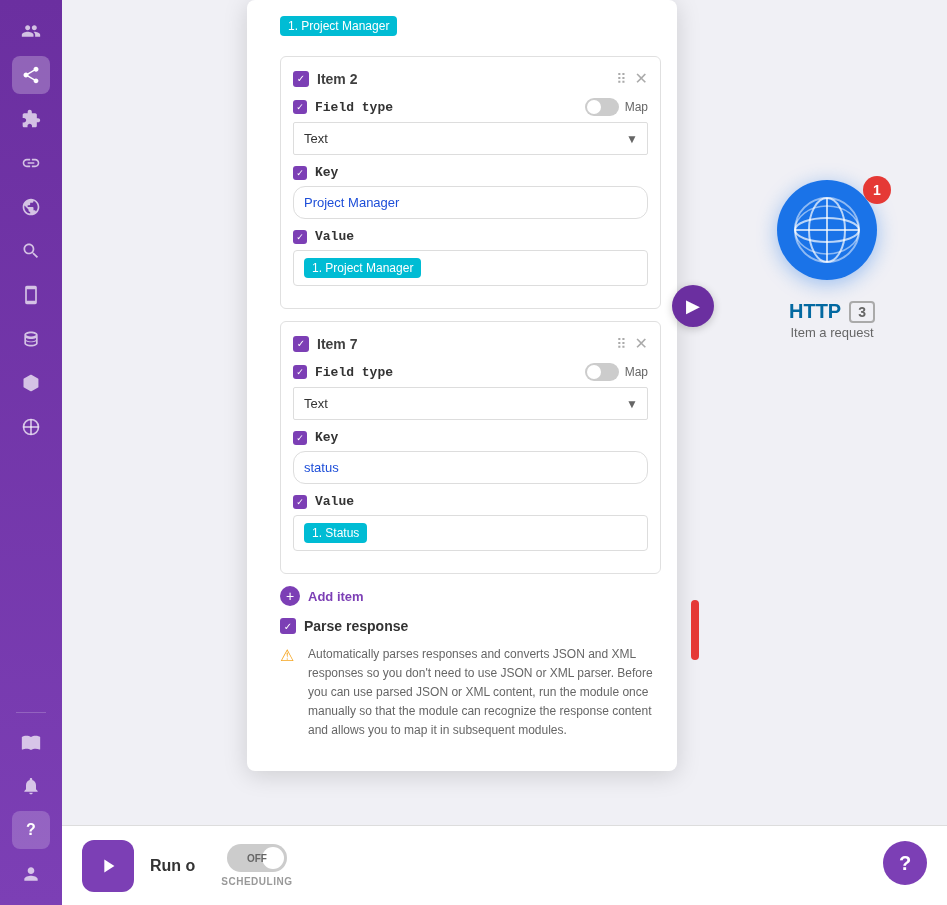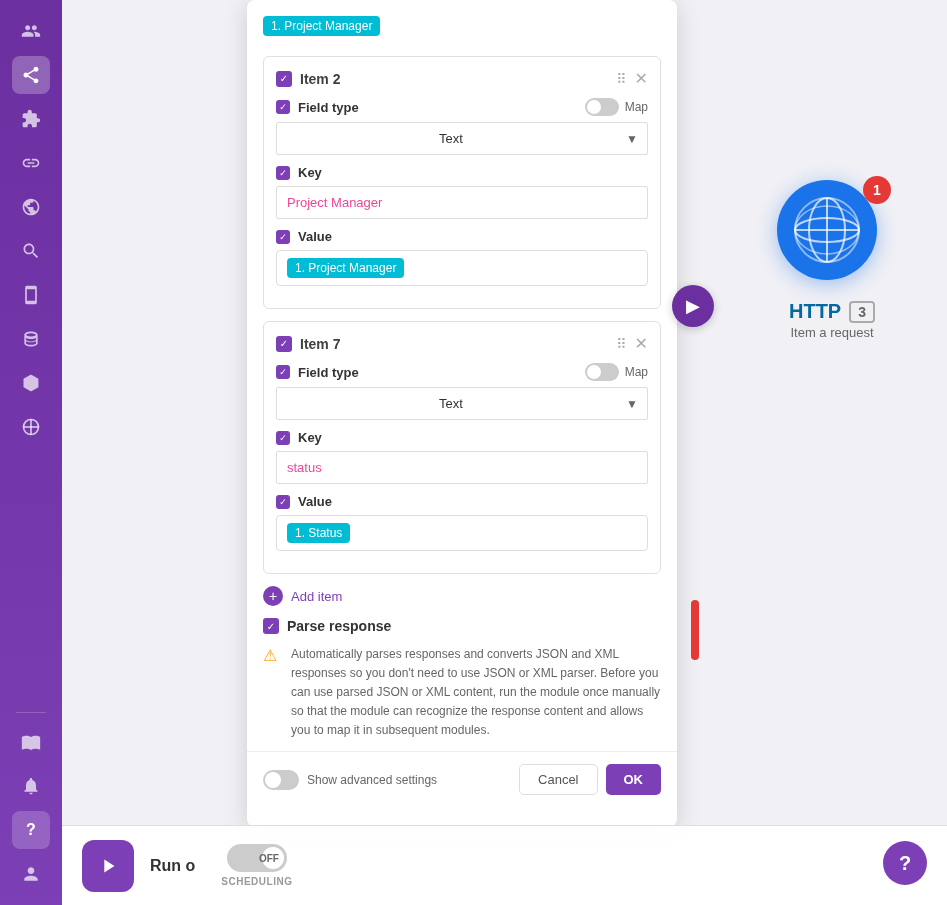--- a/index.html
+++ b/index.html
@@ -48,21 +48,21 @@
       border-radius: 8px;
       box-shadow: 0 4px 24px rgba(0,0,0,0.15);
       overflow-y: auto;
       max-height: 905px;
       position: relative;
       margin-left: 185px;
       margin-top: 0;
     }
 
     .panel-scroll {
-      padding: 0 0 20px 0;
+      padding: 0 0 20px 17px;
     }
 
     
     .item-block {
       border: 1px solid #e0e0e0;
       border-radius: 6px;
       margin: 12px 16px;
       padding: 12px;
       background: #fff;
     }
@@ -108,21 +108,21 @@
     .field-checkbox {
       width: 14px; height: 14px;
       border-radius: 3px;
       background: #7c3fb5;
       border: none;
       display: flex; align-items: center; justify-content: center;
       color: #fff; font-size: 9px;
       flex-shrink: 0;
     }
     .field-label {
-      font-size: 13px; font-weight: 600; color: #333;
+      font-size: 13px; font-weight: 600; color: #333; font-family: Liberation Mono, monospace;
     }
     .map-toggle-group {
       display: flex; align-items: center; gap: 6px;
     }
     .map-toggle {
       width: 34px; height: 18px;
       background: #ccc;
       border-radius: 9px;
       position: relative;
       cursor: pointer;
@@ -145,35 +145,34 @@
     .select-field {
       width: 100%;
       border: 1px solid #ddd;
       border-radius: 2px;
       padding: 8px 32px 8px 10px;
       font-size: 13px;
       color: #333;
       background: #fff;
       appearance: none;
       cursor: pointer;
-      text-align: center;
     }
     .select-arrow {
       position: absolute; right: 10px; top: 50%; transform: translateY(-50%);
       pointer-events: none; color: #666; font-size: 12px;
     }
 
     
     .text-input {
       width: 100%;
       border: 1px solid #ddd;
-      border-radius: 2px;
+      border-radius: 12px;
       padding: 8px 10px;
       font-size: 13px;
-      color: #ec4899;
+      color: #1d4ed8;
       background: #fff;
       outline: none;
     }
 
     
     .value-chip {
       display: inline-flex; align-items: center; gap: 4px;
       background: #00bcd4;
       color: #fff;
       border-radius: 4px;
@@ -197,21 +196,21 @@
       cursor: pointer;
     }
     .add-item-btn {
       width: 20px; height: 20px;
       background: #7c3fb5;
       border-radius: 50%;
       display: flex; align-items: center; justify-content: center;
       color: #fff; font-size: 14px;
     }
     .add-item-label {
-      font-size: 13px; color: #7c3fb5; font-weight: 400;
+      font-size: 13px; color: #7c3fb5; font-weight: 700;
     }
 
     
     .parse-response-section {
       margin: 0 16px 12px;
     }
     .parse-header {
       display: flex; align-items: center; gap: 8px; margin-bottom: 10px;
     }
     .parse-checkbox {
@@ -404,21 +403,21 @@
       content: '';
       width: 22px; height: 22px;
       background: #fff;
       border-radius: 50%;
       position: absolute;
       top: 3px; right: 3px;
     }
     .scheduling-label { font-size: 10px; color: #999; letter-spacing: 0.5px; font-weight: bold; }
     .off-label {
       position: absolute;
-      right: 8px; top: 50%; transform: translateY(-50%);
+      right: 20px; top: 50%; transform: translateY(-50%);
       font-size: 10px; color: #666; font-weight: 600;
       pointer-events: none;
     }
 
     
     .help-btn {
       position: absolute;
       bottom: 20px; right: 20px;
       width: 44px; height: 44px;
       background: #7c3fb5;
@@ -644,30 +643,20 @@
         <div class="parse-header">
           <div class="parse-checkbox">✓</div>
           <span class="parse-title">Parse response</span>
         </div>
         <div class="info-box">
           <span class="info-icon">⚠</span>
           <span class="info-text">Automatically parses responses and converts JSON and XML responses so you don't need to use JSON or XML parser. Before you can use parsed JSON or XML content, run the module once manually so that the module can recognize the response content and allows you to map it in subsequent modules.</span>
         </div>
       </div>
 
-      <div class="panel-footer">
-        <div class="advanced-toggle-group">
-          <div class="adv-toggle"></div>
-          <span class="adv-label">Show advanced settings</span>
-        </div>
-        <div class="footer-buttons">
-          <button class="btn-cancel">Cancel</button>
-          <button class="btn-ok">OK</button>
-        </div>
-      </div>
 
     </div>
   </div>
 
   <div class="arrow-connector">
     ▶
   </div>
 
   <div class="http-node">
     <div class="http-icon-wrapper">

